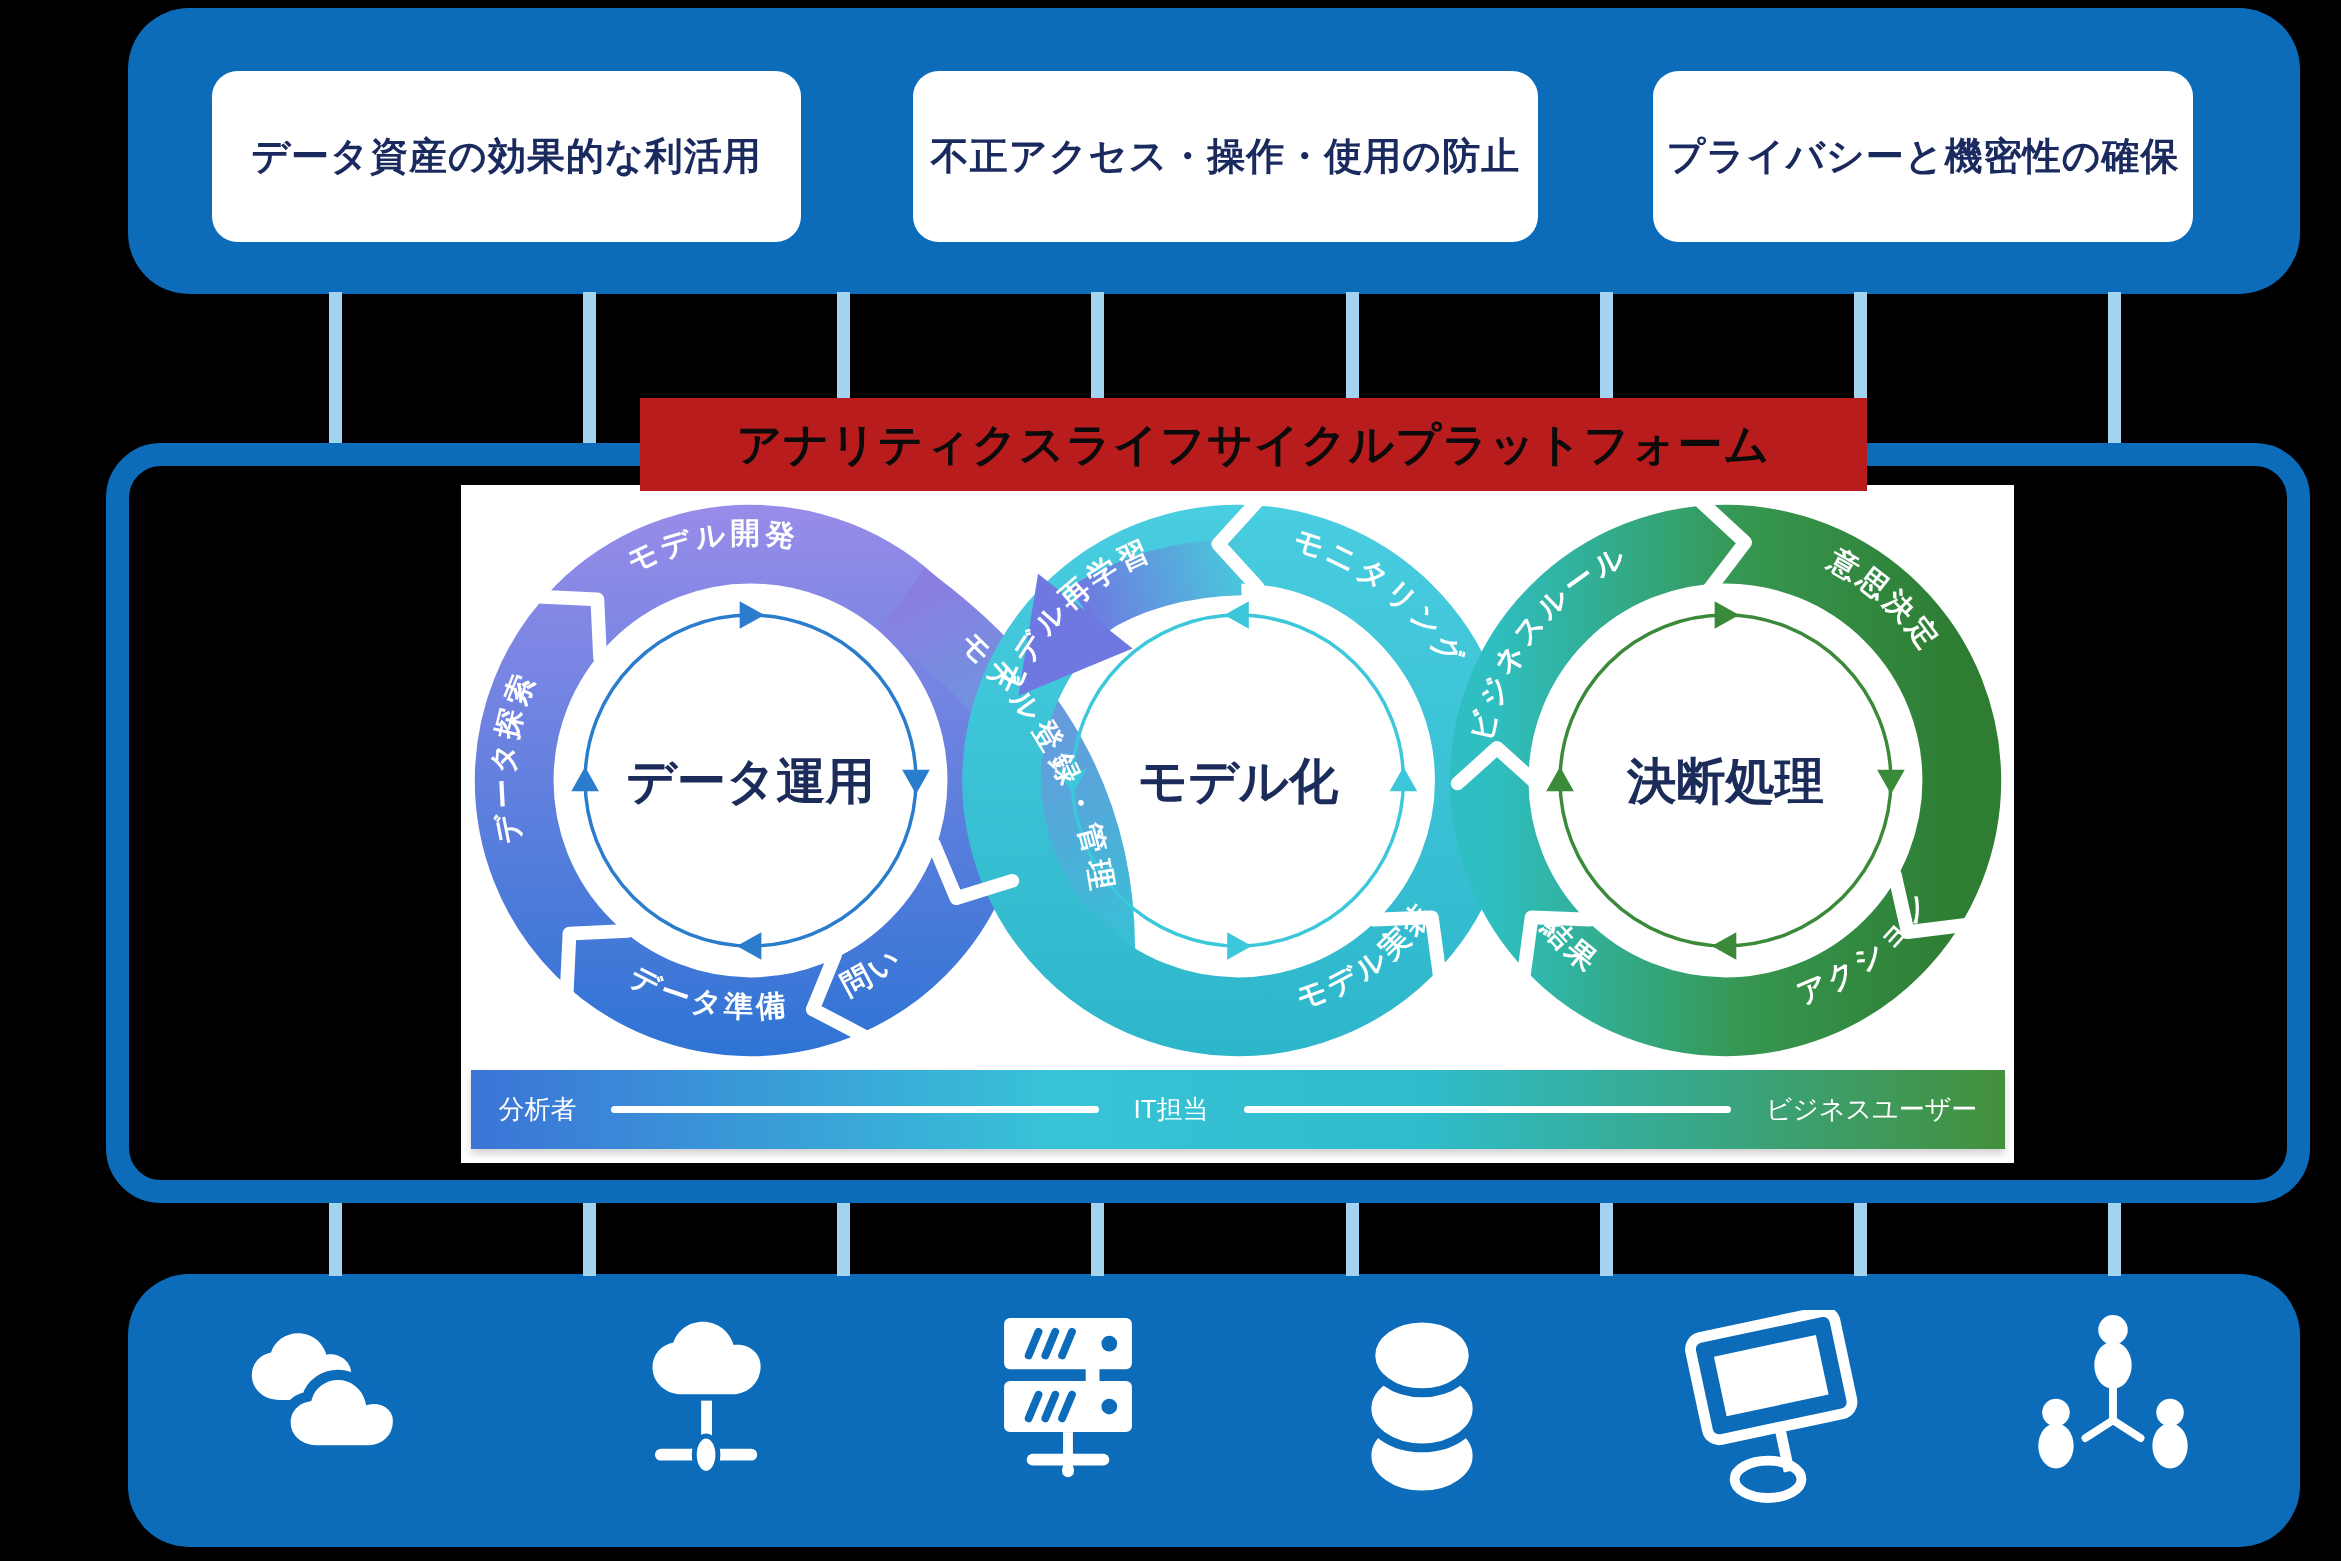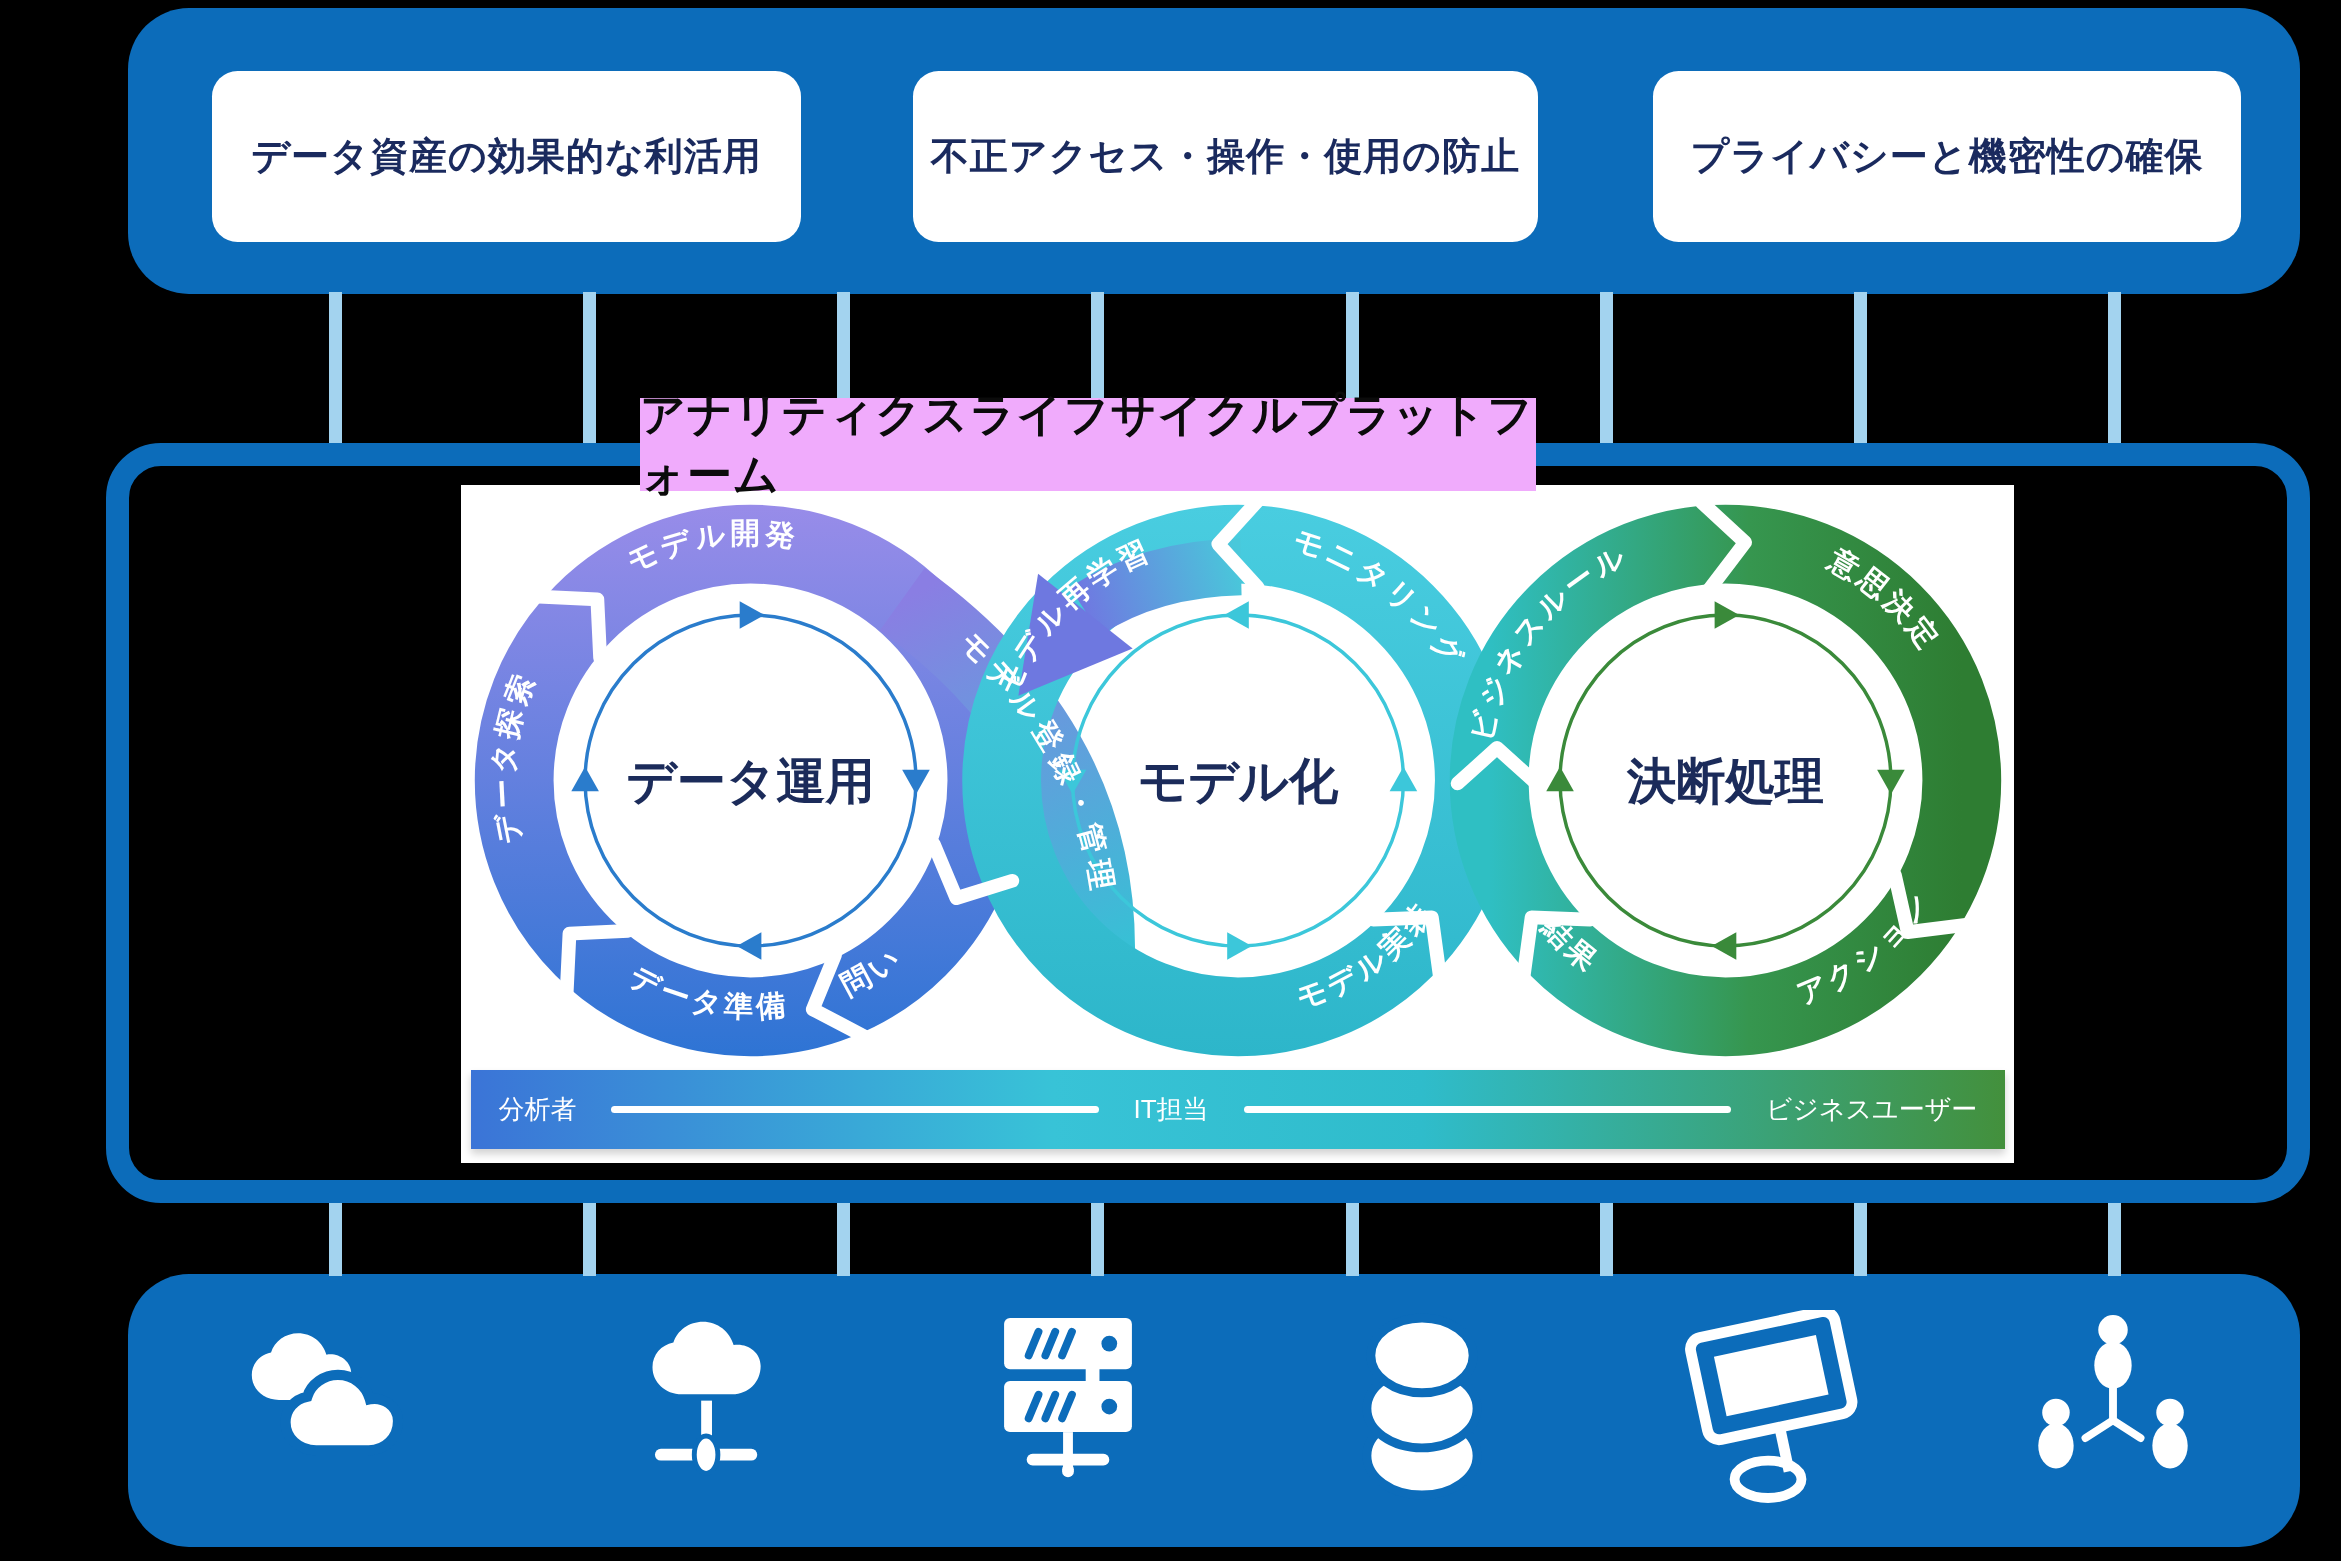--- a/index.html
+++ b/index.html
@@ -13,21 +13,21 @@
   .goal{position:absolute;top:63px;height:171px;background:#fff;border-radius:25.6px;
         display:flex;align-items:center;justify-content:center;
         font-size:38px;font-weight:bold;color:#1a2a5e;letter-spacing:1px;}
   
   .conn{position:absolute;width:12.8px;background:#a3d3ef;z-index:1;}
   .conn.t{top:292px;height:156px;}
   .conn.b{top:1202px;height:74px;}
   
   #platform-frame{position:absolute;left:106px;top:443px;width:2204px;height:760px;
         border:23.6px solid #0c6cba;border-radius:55px;box-sizing:border-box;z-index:2;}
-  #platform-title{position:absolute;left:640px;top:398px;width:896px;height:93px;background:#f0abfc;
+  #platform-title{position:absolute;left:640px;top:398px;width:1227px;height:93px;background:#b91c1c;
         display:flex;align-items:center;justify-content:center;z-index:3;
         font-size:45px;font-weight:bold;color:#0b0b0b;letter-spacing:1px;}
   #diagram-panel{position:absolute;left:461px;top:485px;width:1553px;height:678px;background:#fff;z-index:2;}
   #lifecycle-svg{position:absolute;left:0;top:0;}
   
   #role-bar{position:absolute;left:9.9px;top:585px;width:1534px;height:79px;box-sizing:border-box;
         display:flex;align-items:center;padding:0 27.6px;
         background:linear-gradient(90deg,#3b74d7 0%,#38c3d7 38%,#2fbccb 62%,#43903c 100%);
         color:#fff;font-size:26px;box-shadow:0 4.9px 7.9px rgba(0,0,0,0.18);}
   .role-line{flex:1;height:6.9px;background:#fff;margin:0 35px;border-radius:3.9px;}
@@ -39,21 +39,21 @@
 
 <div class="canvas">
 
   <div id="top-bar" class="bar">
     <div class="goal" style="left:785px;width:625px;">
       <span>不正アクセス・操作・使用の防止</span>
     </div>
     <div class="goal" style="left:84px;width:589px;">
       <span>データ資産の効果的な利活用</span>
     </div>
-    <div class="goal" style="left:1525px;width:588px;">
+    <div class="goal" style="left:1525px;width:540px;">
       <span>プライバシーと機密性の確保</span>
     </div>
   </div>
 
   <div class="conn t" style="left:329px;"></div>
   <div class="conn t" style="left:583px;"></div>
   <div class="conn t" style="left:837px;"></div>
   <div class="conn t" style="left:1091px;"></div>
   <div class="conn t" style="left:1346px;"></div>
   <div class="conn t" style="left:1600px;"></div>

